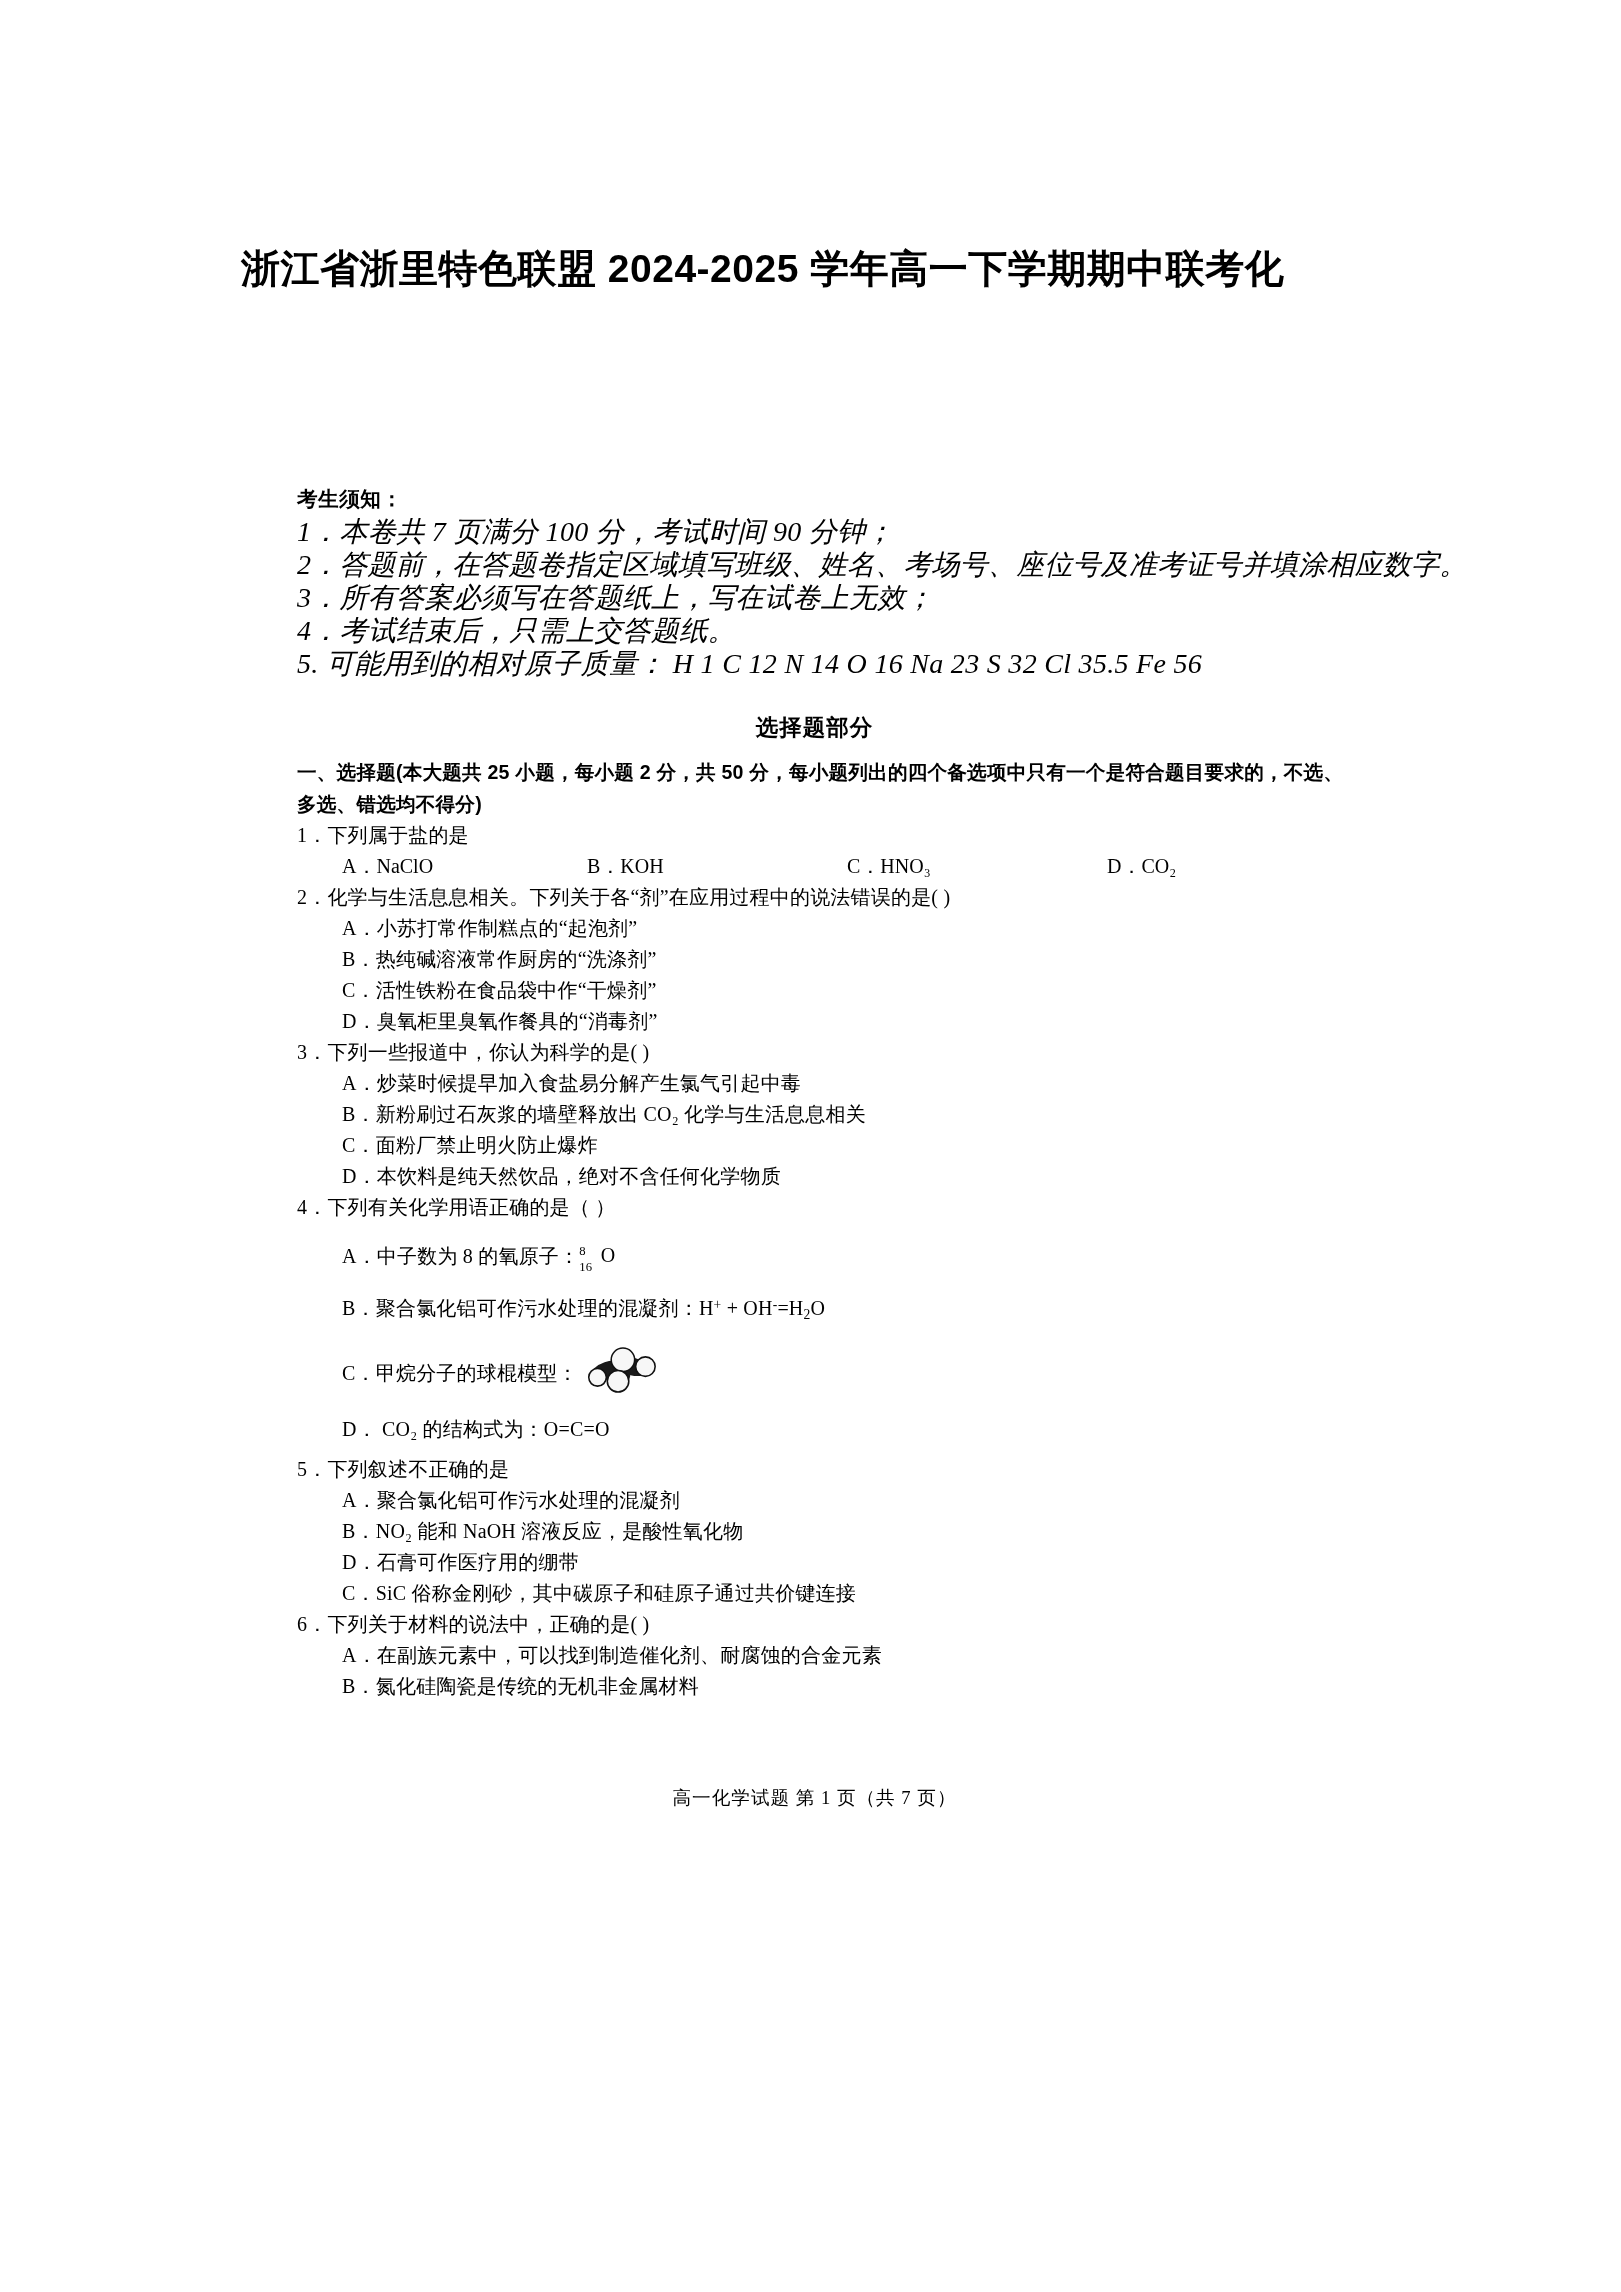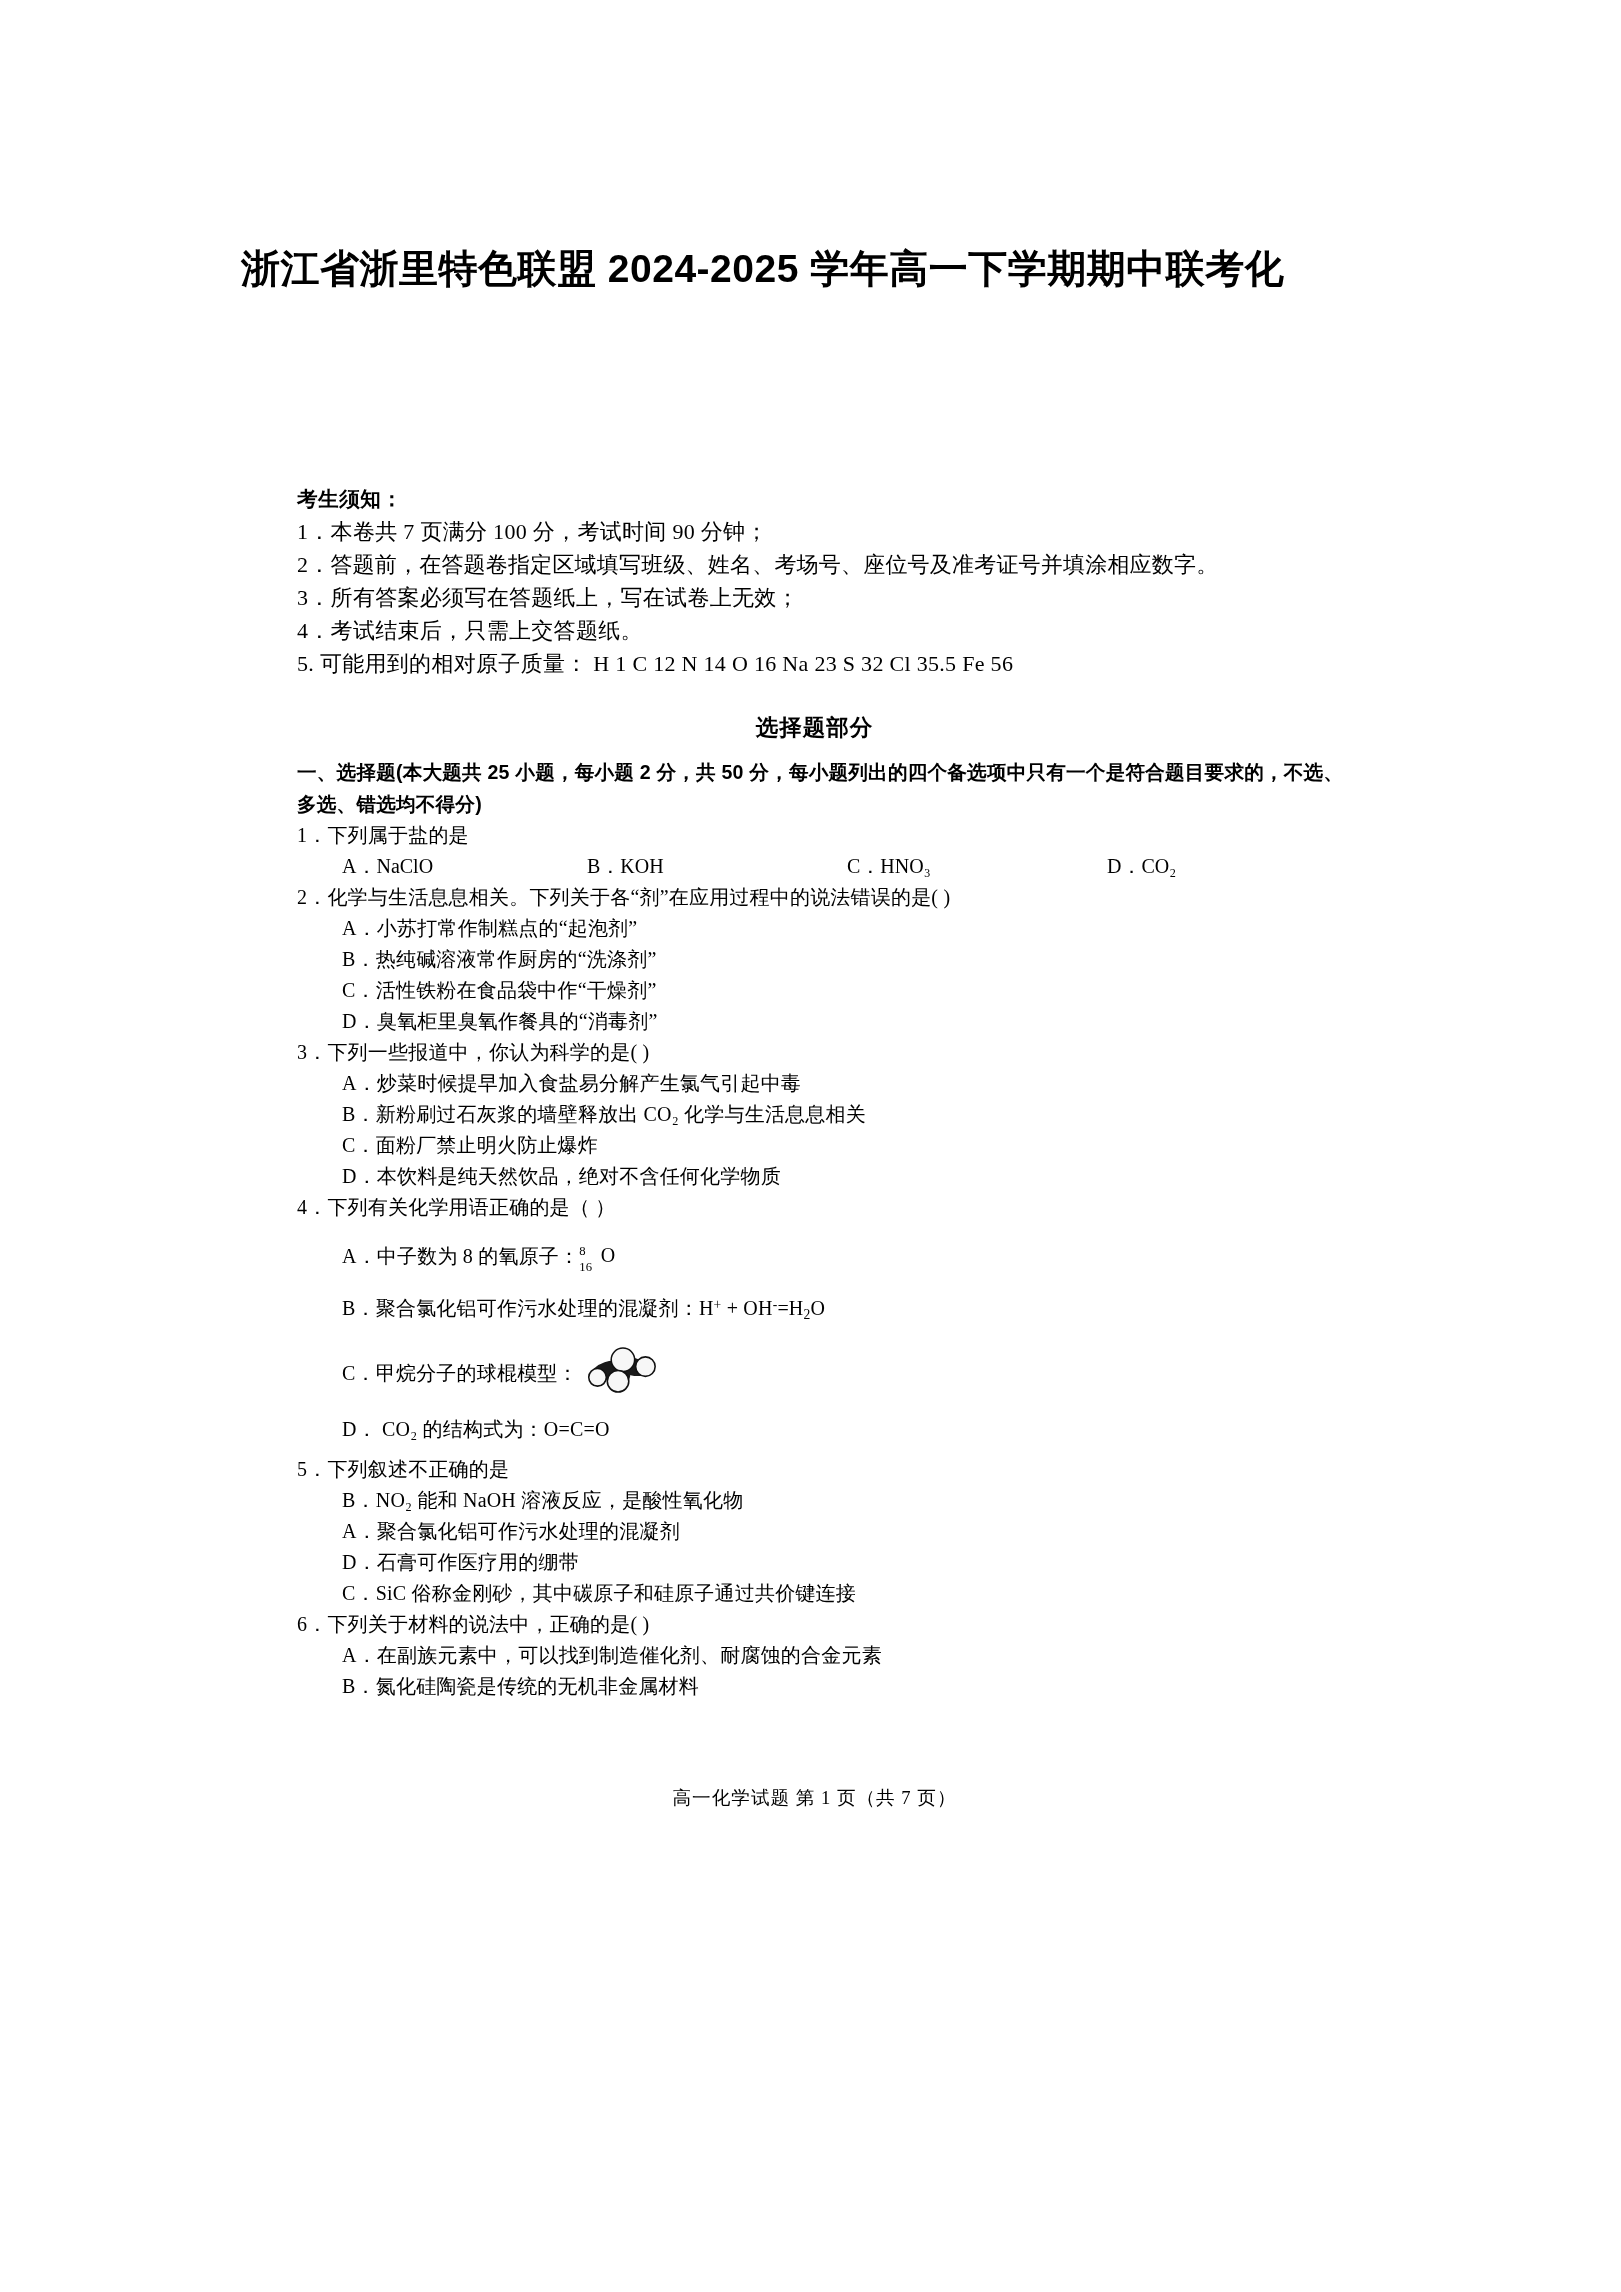--- a/index.html
+++ b/index.html
@@ -54,24 +54,25 @@
     width: 1039px;
   }
   .notice-head {
     font-size: 20.6px;
     font-weight: bold;
     line-height: 33px;
     font-family: "Liberation Sans", "DejaVu Sans", sans-serif;
     letter-spacing: 0.5px;
   }
   .notice-line {
-    font-size: 22px;
+    font-size: 28px;
     line-height: 33px;
     letter-spacing: 0.3px;
     white-space: nowrap;
+    font-style: italic;
   }
   .notice-line.tight { letter-spacing: 0.2px; }
   
   .section-head {
     position: absolute;
     left: 241px;
     top: 696px;
     width: 1147px;
     text-align: center;
     font-size: 22.5px;
@@ -235,22 +236,22 @@
         </svg>
       </span>
     </div>
     <span class="sp-m"></span>
     <div class="opt">D．  CO₂ 的结构式为：O=C=O</div>
     <span class="sp-s"></span>
 
     <div class="q">
       <span>5．</span><span>下列叙述不正确的是</span>
     </div>
+    <div class="opt">A．聚合氯化铝可作污水处理的混凝剂</div>
     <div class="opt">B．NO₂ 能和 NaOH 溶液反应，是酸性氧化物</div>
-    <div class="opt">A．聚合氯化铝可作污水处理的混凝剂</div>
     <div class="opt">D．石膏可作医疗用的绷带</div>
     <div class="opt">C．SiC 俗称金刚砂，其中碳原子和硅原子通过共价键连接</div>
 
     <div class="q">
       <span>6．</span><span>下列关于材料的说法中，正确的是(      )</span>
     </div>
     <div class="opt">A．在副族元素中，可以找到制造催化剂、耐腐蚀的合金元素</div>
     <div class="opt">B．氮化硅陶瓷是传统的无机非金属材料</div>
 
   </div>

